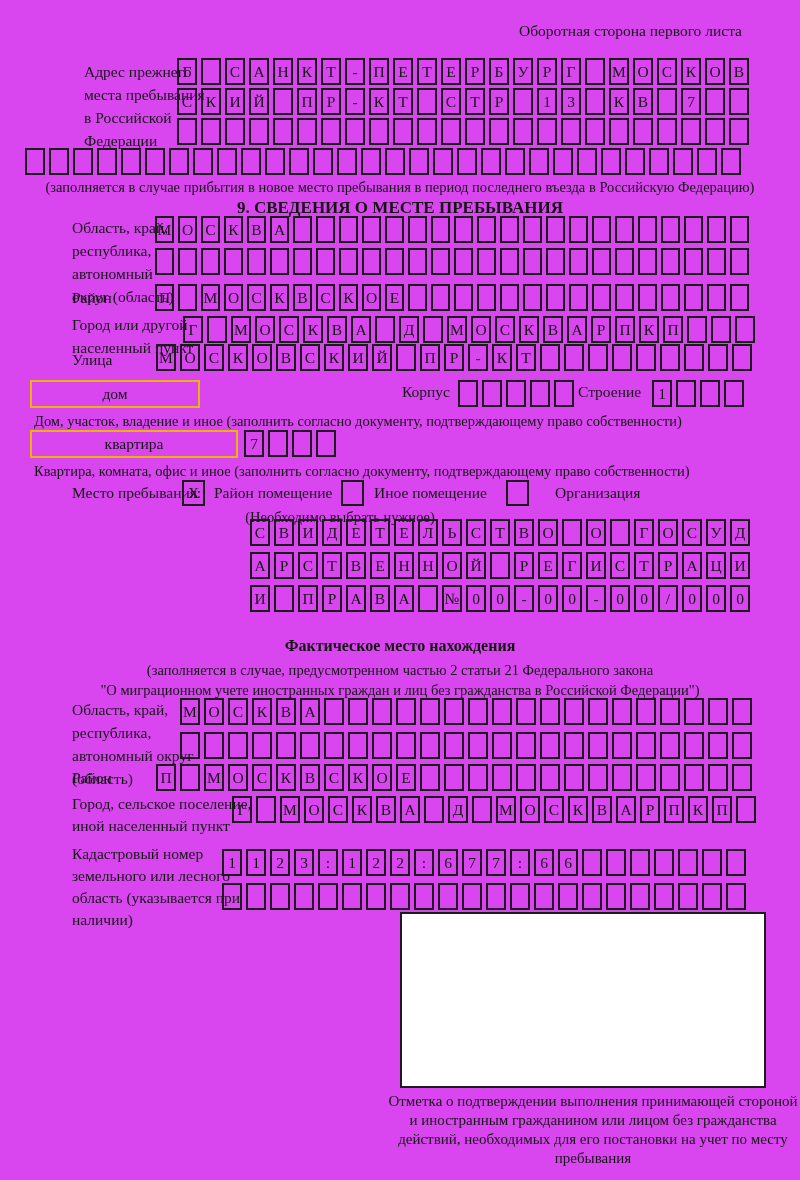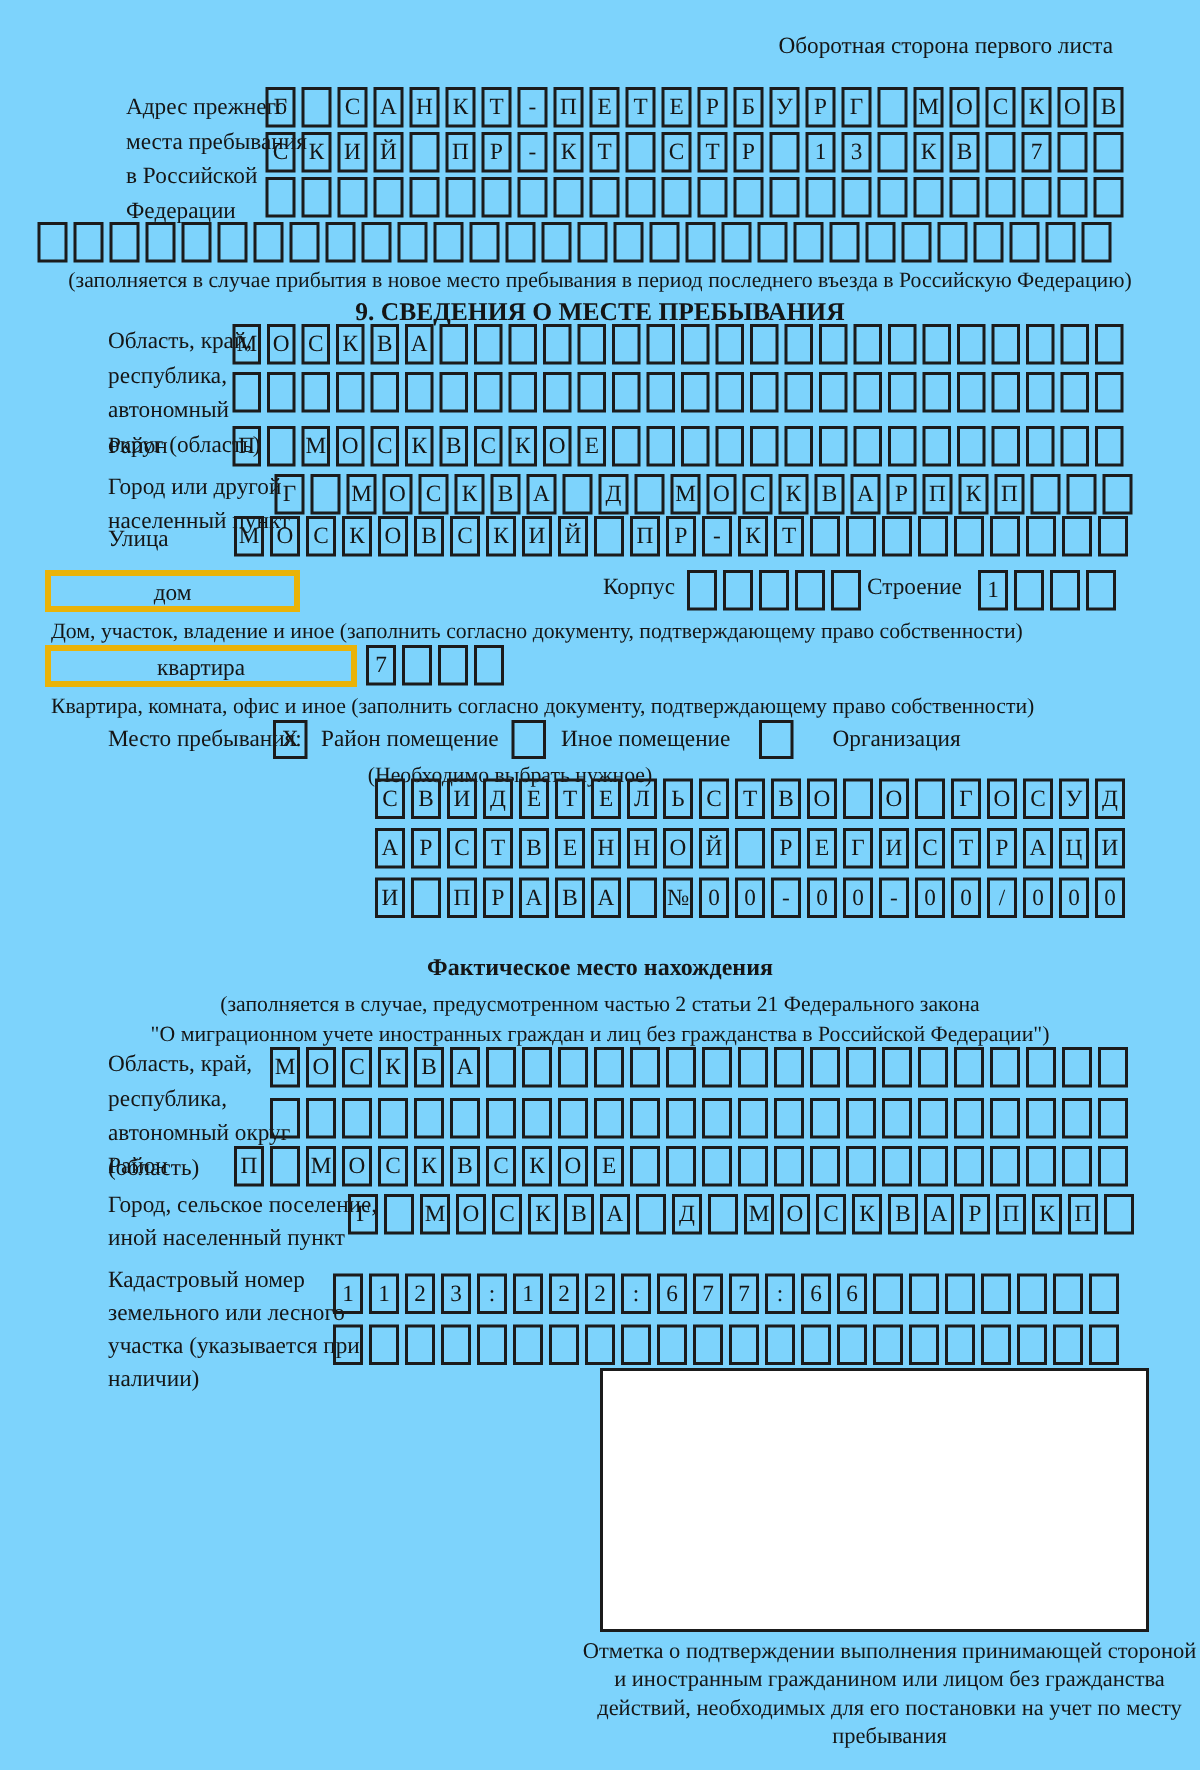--- a/index.html
+++ b/index.html
@@ -1,27 +1,27 @@
 <!DOCTYPE html>
 <html><head>
 <meta charset="utf-8">
 <style>
   html,body{margin:0;padding:0;background:#fff;}
-  .page{position:relative;width:800px;height:1180px;background:#7dd3fc;color:#151515;
+  .page{position:relative;width:800px;height:1180px;background:#d946ef;color:#151515;
         font-family:"Liberation Serif","DejaVu Serif",serif;overflow:hidden;}
   .lbl{position:absolute;font-size:15.5px;line-height:23px;}
   .cap{position:absolute;font-size:14.5px;line-height:18px;}
   .center{left:0;width:800px;text-align:center;}
   .h1{position:absolute;font-weight:bold;font-size:17px;}
   .h2{position:absolute;font-weight:bold;font-size:16px;}
   .cells{position:absolute;white-space:nowrap;}
   .cell{display:inline-block;box-sizing:border-box;width:20px;height:27px;border:2px solid #1b1b1b;
         margin-right:4px;text-align:center;font-size:15.5px;line-height:23px;vertical-align:top;}
   .sm .cell{width:19px;}
-  .wbox{position:absolute;box-sizing:border-box;border:4px solid #eab308;height:28px;
+  .wbox{position:absolute;box-sizing:border-box;border:2px solid #eab308;height:28px;
         text-align:center;font-size:15.5px;line-height:24px;}
   .chk{position:absolute;box-sizing:border-box;border:2px solid #1b1b1b;width:23px;height:26px;
        text-align:center;font-size:15.5px;line-height:22px;}
   .inl{position:absolute;font-size:15.5px;}
   .stampbox{position:absolute;border:2px solid #1b1b1b;background:#fff;}
 </style>
 </head>
 <body>
 
 <div class="page">
@@ -81,20 +81,20 @@
   <div class="lbl" style="left:72px;top:698px;width:132px;">Область, край, республика, автономный округ (область)</div>
   <div class="cells" style="left:180px;top:698px;"><span class="cell">М</span><span class="cell">О</span><span class="cell">С</span><span class="cell">К</span><span class="cell">В</span><span class="cell">А</span><span class="cell"></span><span class="cell"></span><span class="cell"></span><span class="cell"></span><span class="cell"></span><span class="cell"></span><span class="cell"></span><span class="cell"></span><span class="cell"></span><span class="cell"></span><span class="cell"></span><span class="cell"></span><span class="cell"></span><span class="cell"></span><span class="cell"></span><span class="cell"></span><span class="cell"></span><span class="cell"></span></div>
   <div class="cells" style="left:180px;top:732px;"><span class="cell"></span><span class="cell"></span><span class="cell"></span><span class="cell"></span><span class="cell"></span><span class="cell"></span><span class="cell"></span><span class="cell"></span><span class="cell"></span><span class="cell"></span><span class="cell"></span><span class="cell"></span><span class="cell"></span><span class="cell"></span><span class="cell"></span><span class="cell"></span><span class="cell"></span><span class="cell"></span><span class="cell"></span><span class="cell"></span><span class="cell"></span><span class="cell"></span><span class="cell"></span><span class="cell"></span></div>
 
   <div class="lbl" style="left:72px;top:766px;">Район</div>
   <div class="cells" style="left:156px;top:764px;"><span class="cell">П</span><span class="cell"></span><span class="cell">М</span><span class="cell">О</span><span class="cell">С</span><span class="cell">К</span><span class="cell">В</span><span class="cell">С</span><span class="cell">К</span><span class="cell">О</span><span class="cell">Е</span><span class="cell"></span><span class="cell"></span><span class="cell"></span><span class="cell"></span><span class="cell"></span><span class="cell"></span><span class="cell"></span><span class="cell"></span><span class="cell"></span><span class="cell"></span><span class="cell"></span><span class="cell"></span><span class="cell"></span><span class="cell"></span></div>
 
   <div class="lbl" style="left:72px;top:793px;width:195px;line-height:22px;">Город, сельское поселение, иной населенный пункт</div>
   <div class="cells" style="left:232px;top:796px;"><span class="cell">Г</span><span class="cell"></span><span class="cell">М</span><span class="cell">О</span><span class="cell">С</span><span class="cell">К</span><span class="cell">В</span><span class="cell">А</span><span class="cell"></span><span class="cell">Д</span><span class="cell"></span><span class="cell">М</span><span class="cell">О</span><span class="cell">С</span><span class="cell">К</span><span class="cell">В</span><span class="cell">А</span><span class="cell">Р</span><span class="cell">П</span><span class="cell">К</span><span class="cell">П</span><span class="cell"></span></div>
 
-  <div class="lbl" style="left:72px;top:843px;width:172px;line-height:22px;">Кадастровый номер земельного или лесного участка (указывается при наличии)</div>
+  <div class="lbl" style="left:72px;top:843px;width:172px;line-height:22px;">Кадастровый номер земельного или лесного область (указывается при наличии)</div>
   <div class="cells" style="left:222px;top:849px;"><span class="cell">1</span><span class="cell">1</span><span class="cell">2</span><span class="cell">3</span><span class="cell">:</span><span class="cell">1</span><span class="cell">2</span><span class="cell">2</span><span class="cell">:</span><span class="cell">6</span><span class="cell">7</span><span class="cell">7</span><span class="cell">:</span><span class="cell">6</span><span class="cell">6</span><span class="cell"></span><span class="cell"></span><span class="cell"></span><span class="cell"></span><span class="cell"></span><span class="cell"></span><span class="cell"></span></div>
   <div class="cells" style="left:222px;top:883px;"><span class="cell"></span><span class="cell"></span><span class="cell"></span><span class="cell"></span><span class="cell"></span><span class="cell"></span><span class="cell"></span><span class="cell"></span><span class="cell"></span><span class="cell"></span><span class="cell"></span><span class="cell"></span><span class="cell"></span><span class="cell"></span><span class="cell"></span><span class="cell"></span><span class="cell"></span><span class="cell"></span><span class="cell"></span><span class="cell"></span><span class="cell"></span><span class="cell"></span></div>
 
   <div class="stampbox" style="left:400px;top:912px;width:362px;height:172px;"></div>
   <div class="cap" style="left:388px;top:1092px;width:410px;text-align:center;font-size:15px;line-height:19px;">Отметка о подтверждении выполнения принимающей стороной и иностранным гражданином или лицом без гражданства действий, необходимых для его постановки на учет по месту пребывания</div>
 
 </div>
 
 </body></html>

